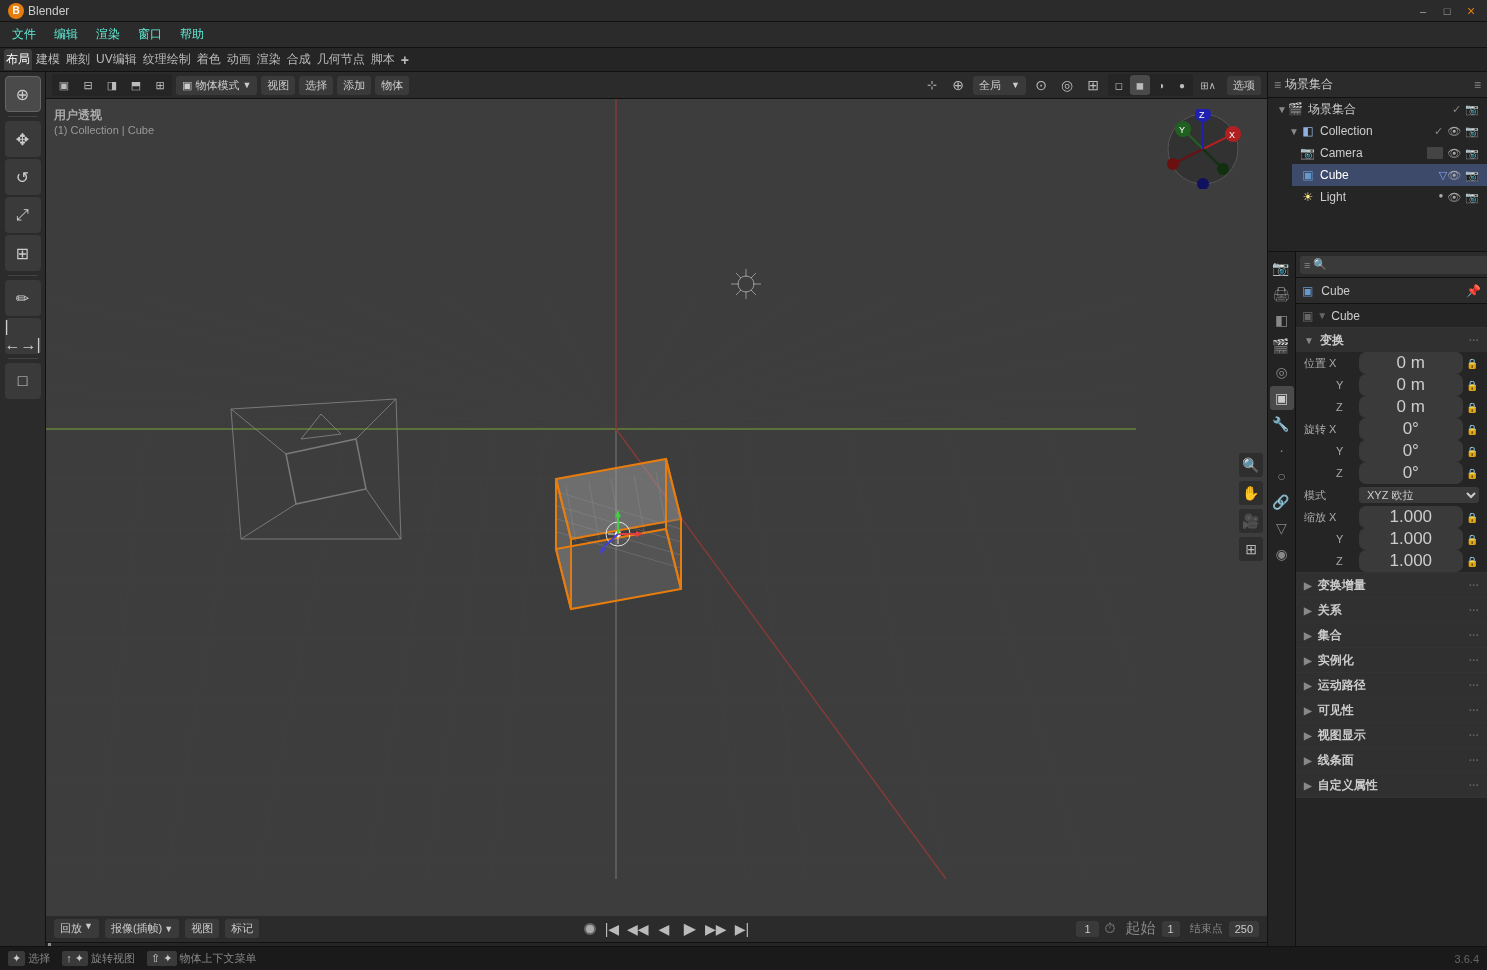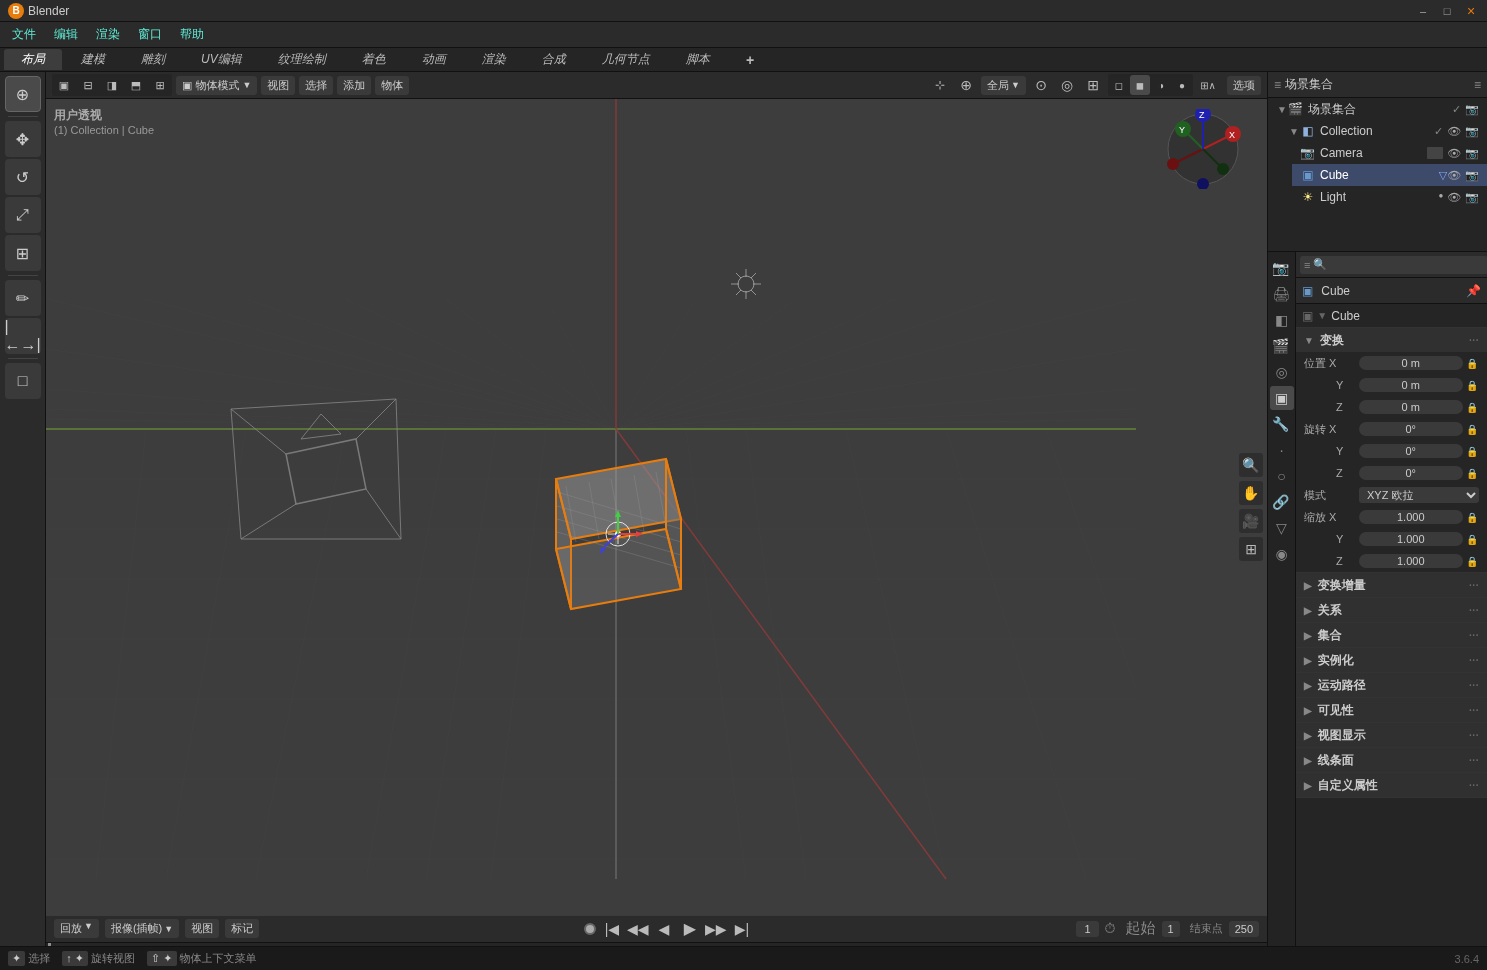--- a/index.html
+++ b/index.html
@@ -89,26 +89,25 @@
       width: 100%;
       height: 24px;
       background: #252525;
       display: flex;
       align-items: center;
       padding: 0 4px;
       gap: 2px;
       border-bottom: 1px solid #111;
     }
     .workspace-tab {
-      padding: 2px 17px;
+      padding: 2px 2px;
       cursor: pointer;
       border-radius: 3px 3px 0 0;
       font-size: 12px;
       color: #bbb;
-      font-style: italic;
     }
     .workspace-tab.active {
       background: #3d3d3d;
       color: #fff;
     }
 
     
     #main {
       display: flex;
       height: calc(970px - 22px - 26px - 24px);
@@ -360,21 +359,21 @@
       color: #aaa;
       width: 55px;
       flex-shrink: 0;
     }
     .prop-value {
       flex: 1;
       background: #3a3a3a;
       border-radius: 7px;
       padding: 1px 22px;
       color: #ccc;
-      font-size: 11px;
+      font-size: 17px;
       display: flex;
       align-items: center;
       justify-content: center;
       cursor: text;
       position: relative;
     }
     .prop-value-lock {
       margin-left: 4px;
       color: #666;
       font-size: 10px;
@@ -589,21 +588,21 @@
         <span style="font-size:9px;">▼</span>
       </div>
       <div class="vp-header-btn">视图</div>
       <div class="vp-header-btn">选择</div>
       <div class="vp-header-btn">添加</div>
       <div class="vp-header-btn">物体</div>
       <div style="flex:1;"></div>
 
       <div class="vp-header-icon" style="font-size:12px;">⊹</div>
       <div class="vp-header-icon">⊕</div>
-      <div class="vp-header-btn" style="display:flex;align-items:center;gap:2px;">
+      <div class="vp-header-btn" style="display:flex;align-items:center;gap:10px;">
         <span>全局</span>
         <span style="font-size:9px;">▼</span>
       </div>
       <div class="vp-header-icon">⊙</div>
       <div class="vp-header-icon">◎</div>
       <div class="vp-header-icon">⊞</div>
 
       <div style="display:flex;align-items:center;gap:1px;background:#252525;border-radius:3px;padding:1px;">
         <div class="vp-header-icon" style="width:20px;height:20px;font-size:10px;">◻</div>
         <div class="vp-header-icon" style="width:20px;height:20px;background:#4a4a4a;border-radius:3px;font-size:10px;">◼</div>

